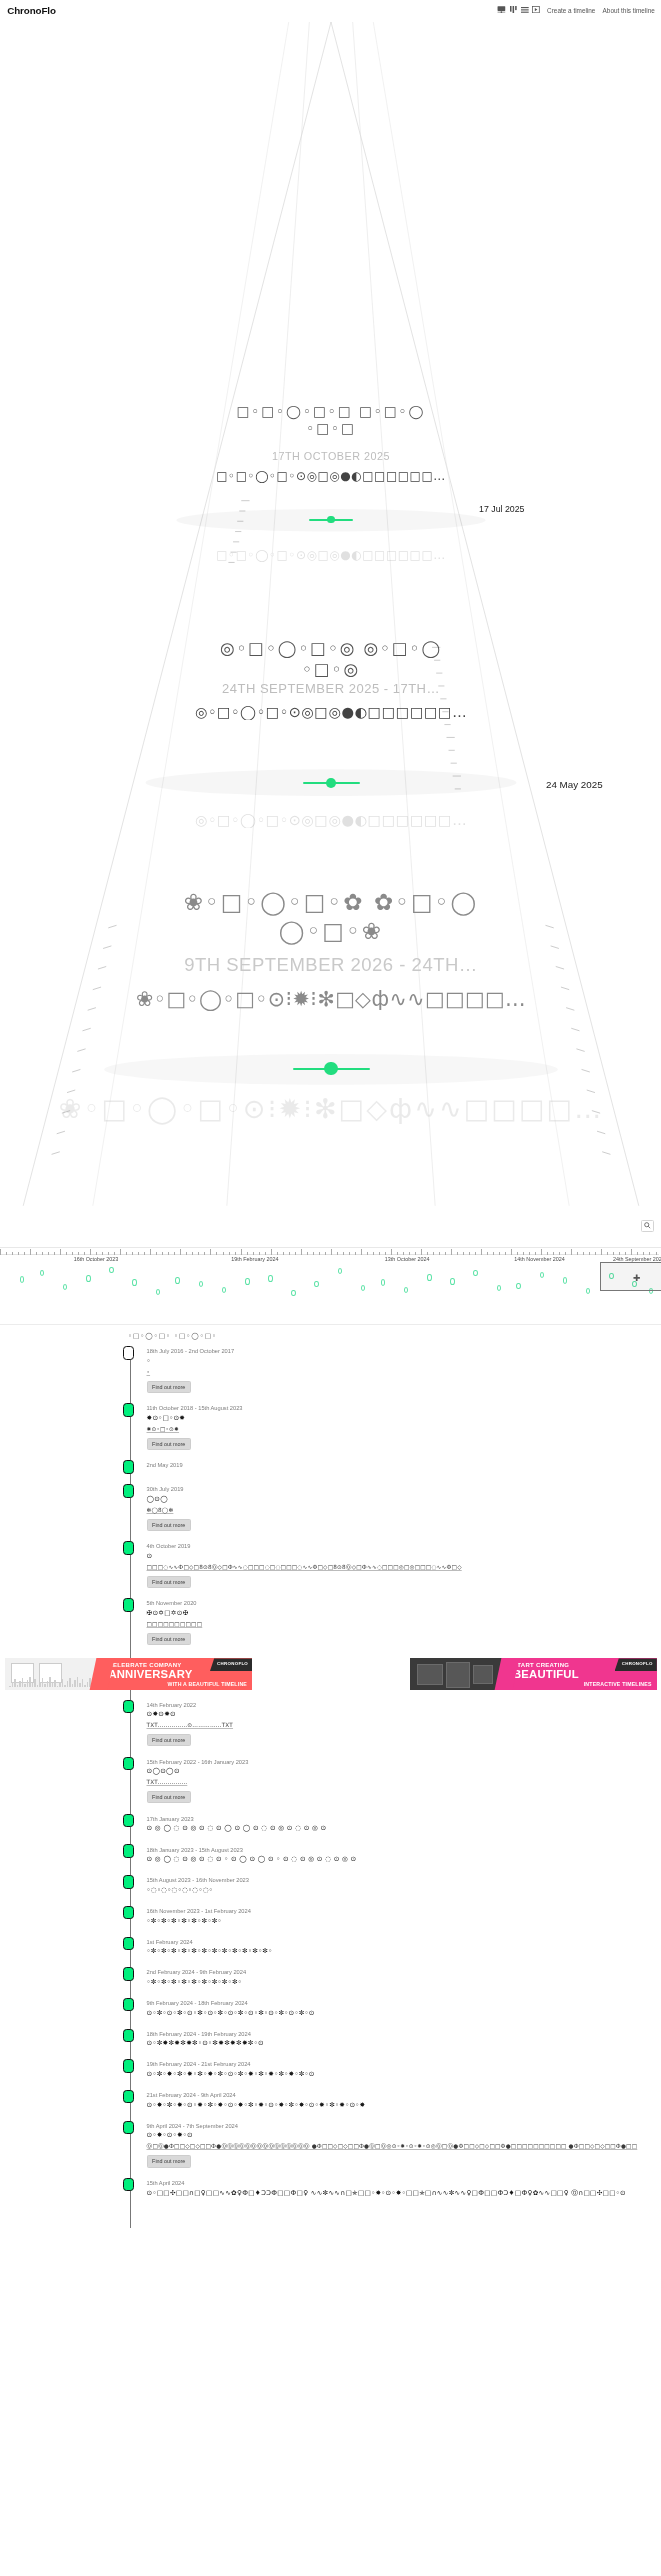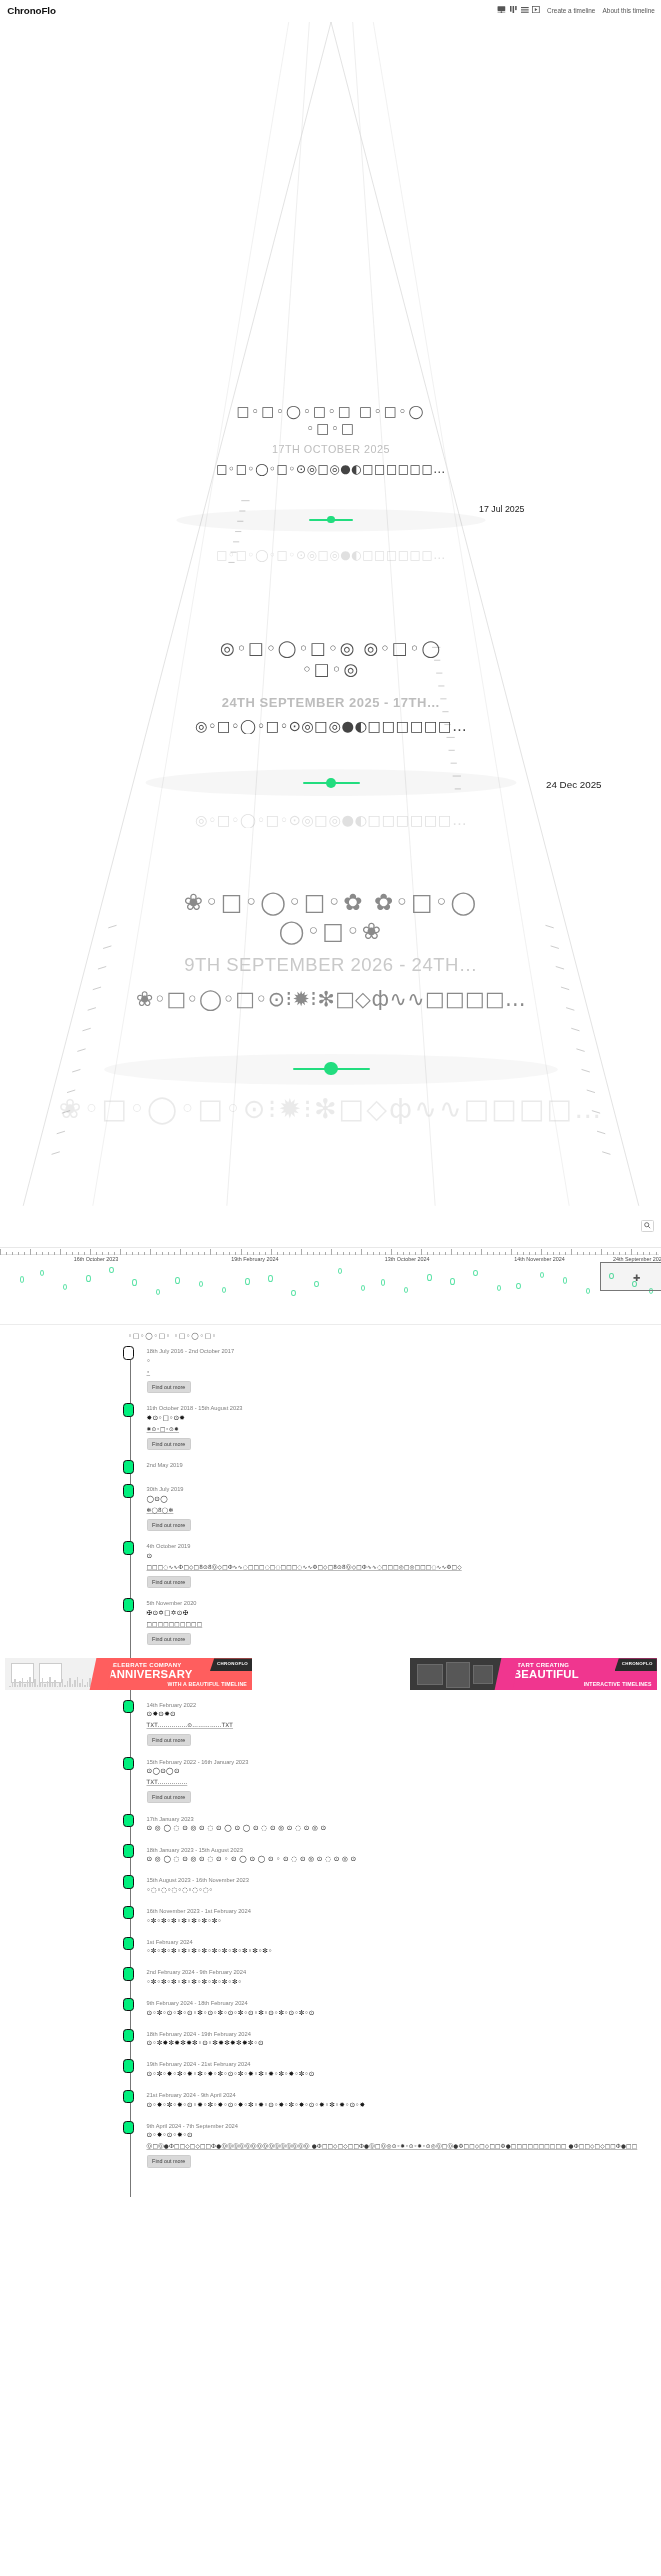--- a/index.html
+++ b/index.html
@@ -79,26 +79,26 @@
     font-family: "DejaVu Sans", sans-serif;
     color: #444;
     white-space: nowrap;
     overflow: hidden;
     letter-spacing: 0.5px;
   }
 
   
   .band-1 { top: 381px; }
   .band-1 .glyphline { font-size: 13.4px; }
-  .band-1 .era { font-size: 10.8px; margin-top: 6px; }
+  .band-1 .era { font-size: 10.8px; margin-top: 13px; }
   .band-1 .sub { font-size: 12px; margin-top: 6.2px; }
 
   .band-2 { top: 616px; }
   .band-2 .glyphline { font-size: 16.5px; }
-  .band-2 .era { font-size: 13px; margin-top: 15px; font-weight: bold; }
+  .band-2 .era { font-size: 13px; margin-top: 1px; }
   .band-2 .sub { font-size: 14.4px; margin-top: 7.2px; }
 
   .band-3 { top: 866px; }
   .band-3 .glyphline { font-size: 23px; color:#8a8a8a; }
   .band-3 .era { font-size: 18.5px; margin-top: 6.2px; color:#c9c9c9; }
   .band-3 .sub { font-size: 20.6px; margin-top: 11.3px; color:#8a8a8a; }
 
   .band-4 { top: 1069px; opacity: .20; }
   .band-4 .glyphline { font-size: 27px; color:#9a9a9a; }
 
@@ -459,21 +459,21 @@
     <div class="era">24TH SEPTEMBER 2025 - 17TH…</div>
     <div class="sub">◎◦□◦◯◦□◦⊙◎□◎●◐□□□□□□…</div>
   </div>
   <div class="marker m2">
     <div class="bar"></div>
     <div class="knob"></div>
   </div>
   <div class="band band-2 band-ghost" style="top:783px">
     <div class="sub">◎◦□◦◯◦□◦⊙◎□◎●◐□□□□□□…</div>
   </div>
-  <div class="date-flag df2">24 Dec 2025</div>
+  <div class="date-flag df2">24 May 2025</div>
 
   <div class="band band-3">
     <div class="glyphline">❀◦□◦◯◦□◦✿   ✿◦□◦◯</div>
     <div class="glyphline">◯◦□◦❀</div>
     <div class="era">9TH SEPTEMBER 2026 - 24TH…</div>
     <div class="sub">❀◦□◦◯◦□◦⊙⁝✹⁝✻□◇ф∿∿□□□□…</div>
   </div>
   <div class="marker m3">
     <div class="bar"></div>
     <div class="knob"></div>
@@ -826,15 +826,22 @@
         <div class="entry-date">21st February 2024 - 9th April 2024</div>
         <div class="entry-body">
           <div class="entry-title">⊙◦✸◦✼◦✸◦⊙◦✸◦✼◦✸◦⊙◦✸◦✼◦✸◦⊙◦✸◦✼◦✸◦⊙◦✸◦✼◦✸◦⊙◦✸</div>
         </div>
       </div>
       <div class="entry">
         <span class="entry-dot"></span>
         <div class="entry-date">9th April 2024 - 7th September 2024</div>
         <div class="entry-body"><div class="entry-title">⊙◦✸◦⊙◦✸◦⊙</div><div class="entry-desc">Ⓞ□Ⓞ●Ф□□◇□◇□□Ф●ⓄⓄⓄⓄⓄⓄⓄⓄⓄⓄⓄⓄⓄⓄⓄ ●Ф□□◇□◇□□Ф●Ⓞ□Ⓞ◎⊙◦✸◦⊙◦✸◦⊙◎Ⓞ□Ⓞ●Ф□□◇□◇□□Ф●□□□□□□□□□□ ●Ф□□◇□◇□□Ф●□□</div><span class="fom">Find out more</span></div>
       </div>
+      <div class="entry">
+        <span class="entry-dot"></span>
+        <div class="entry-date">15th April 2024</div>
+        <div class="entry-body">
+          <div class="entry-title">⊙◦□□✣□□∩□♀□□∿∿✿♀Ф□♦ƆƆФ□□Ф□♀ ∿∿✼∿∿∩□✯□□◦✸◦⊙◦✸◦□□✯□∩∿∿✼∿∿♀□Ф□□ФƆ♦□Ф♀✿∿∿□□♀ Ⓞ∩□□✣□□◦⊙</div>
+        </div>
+      </div>
     </div>
 </div>
 
 
 </body></html>

